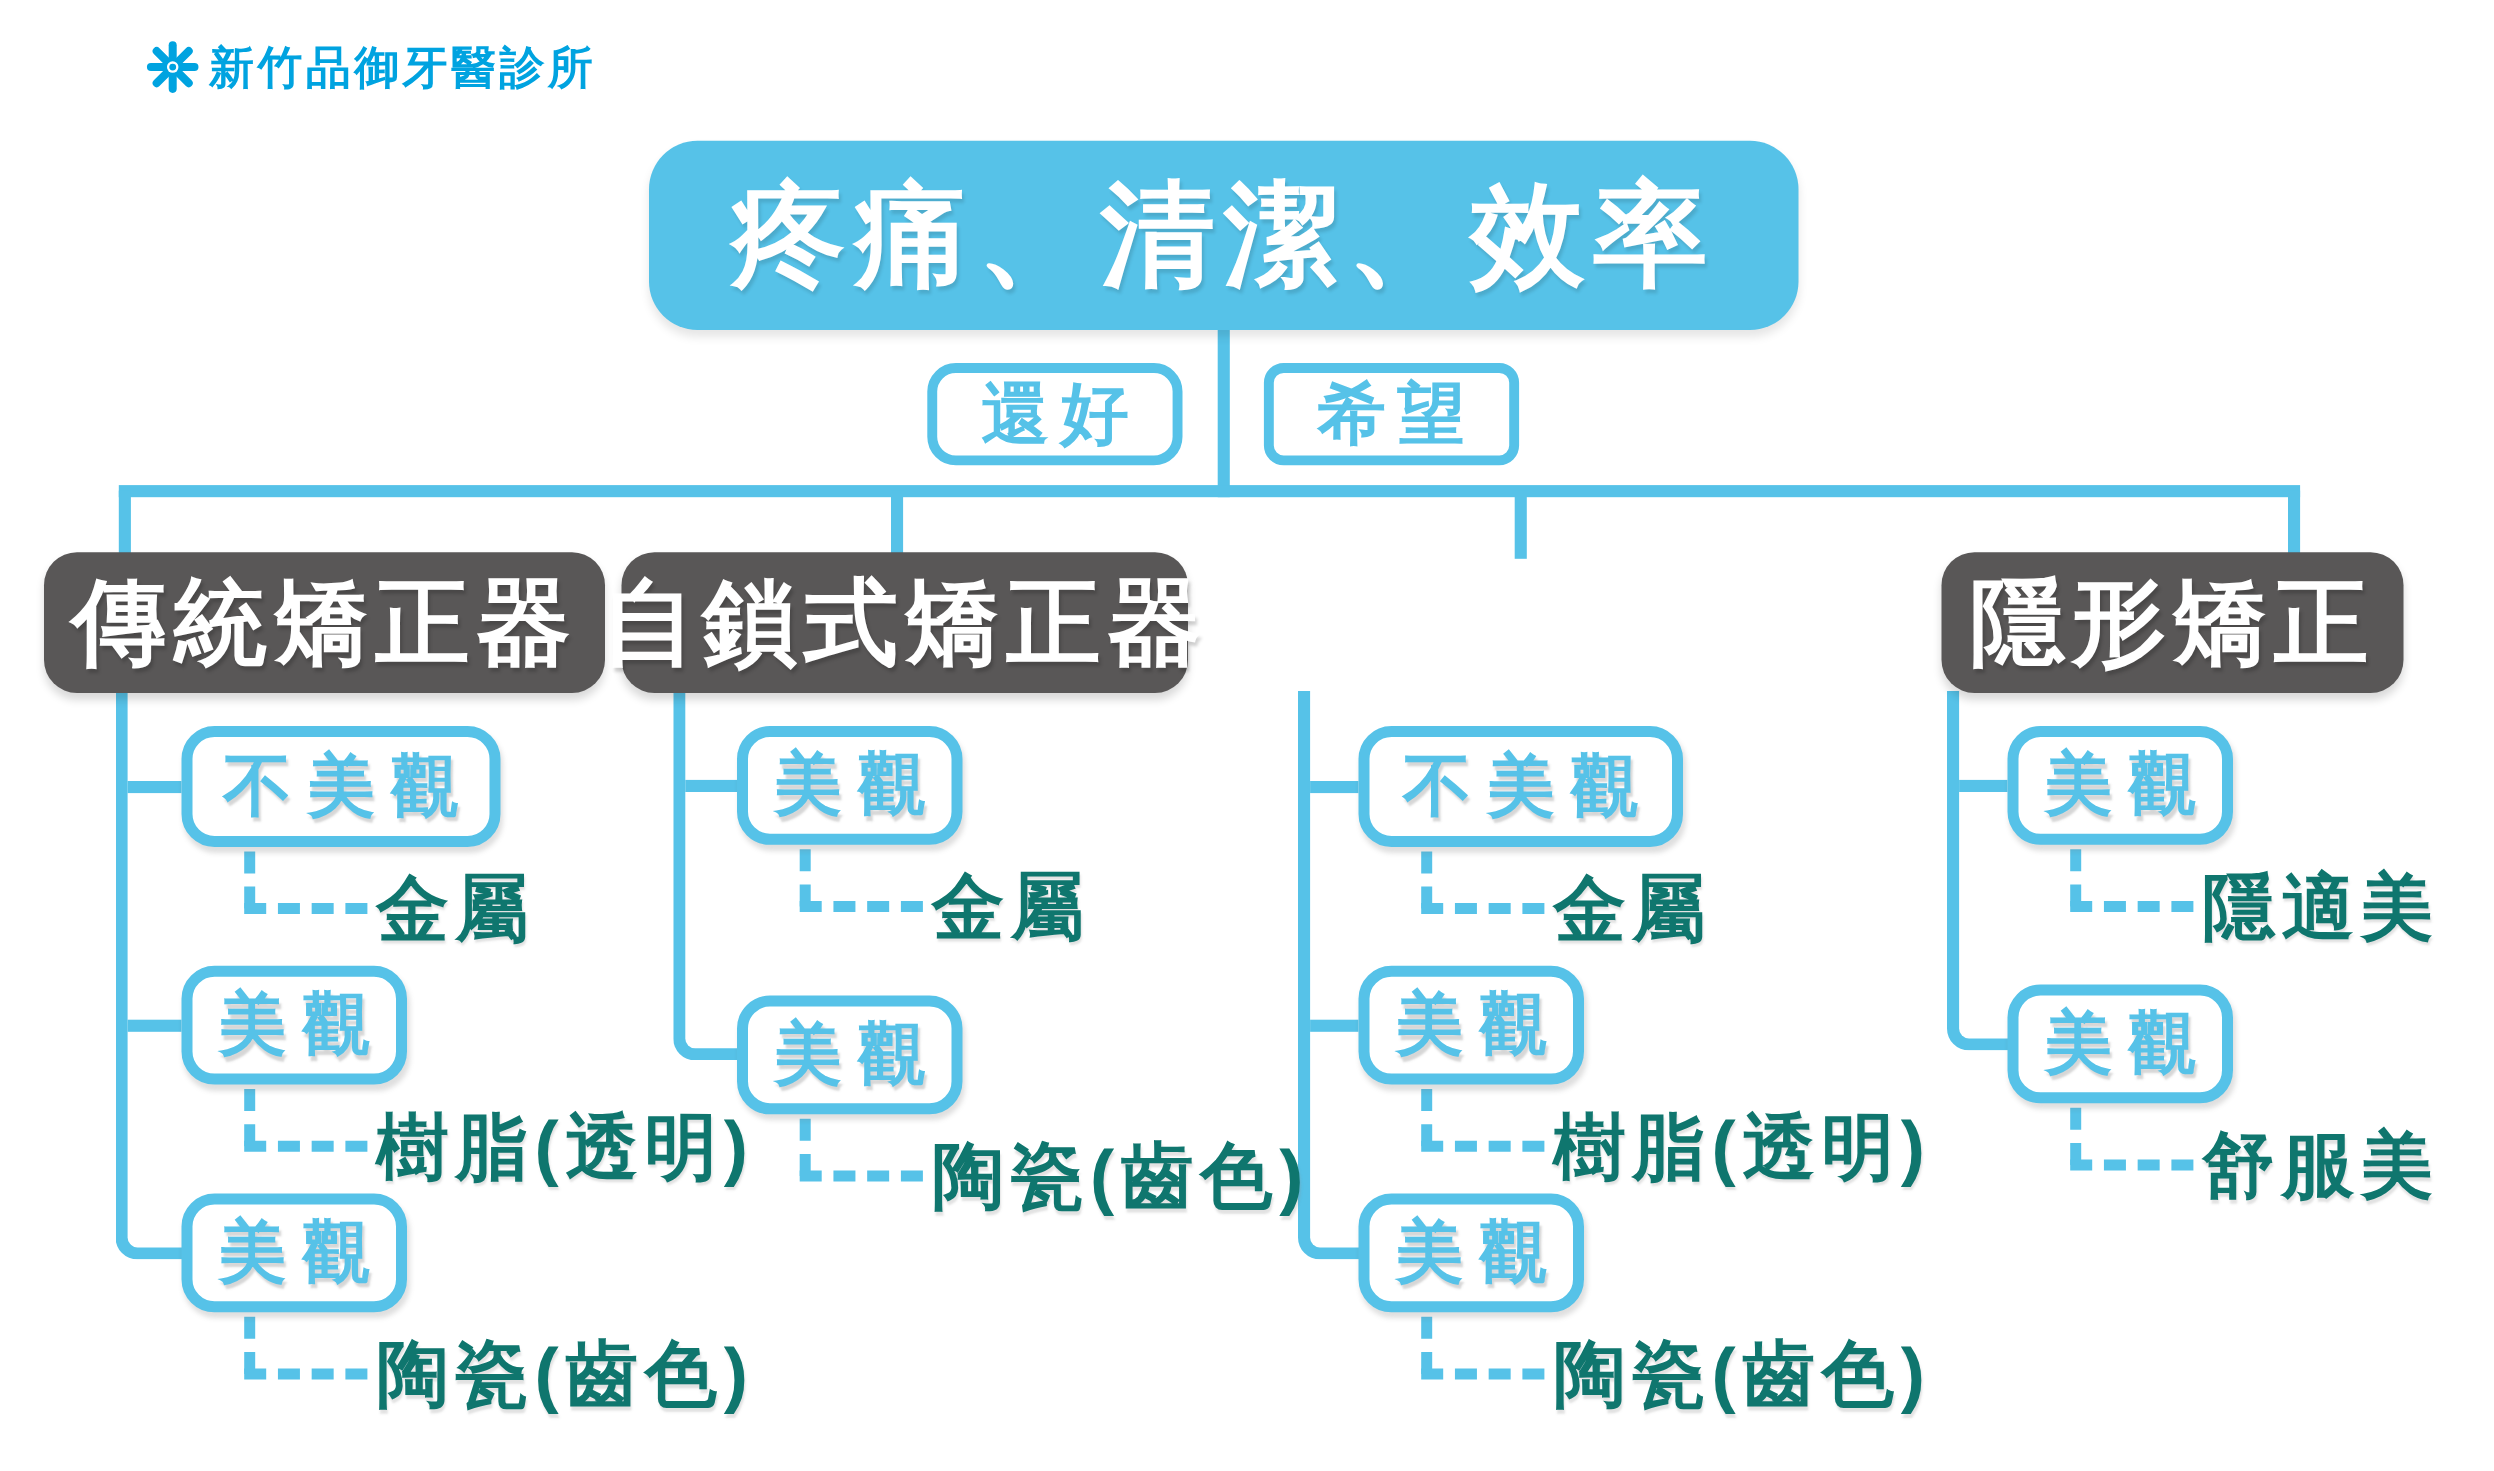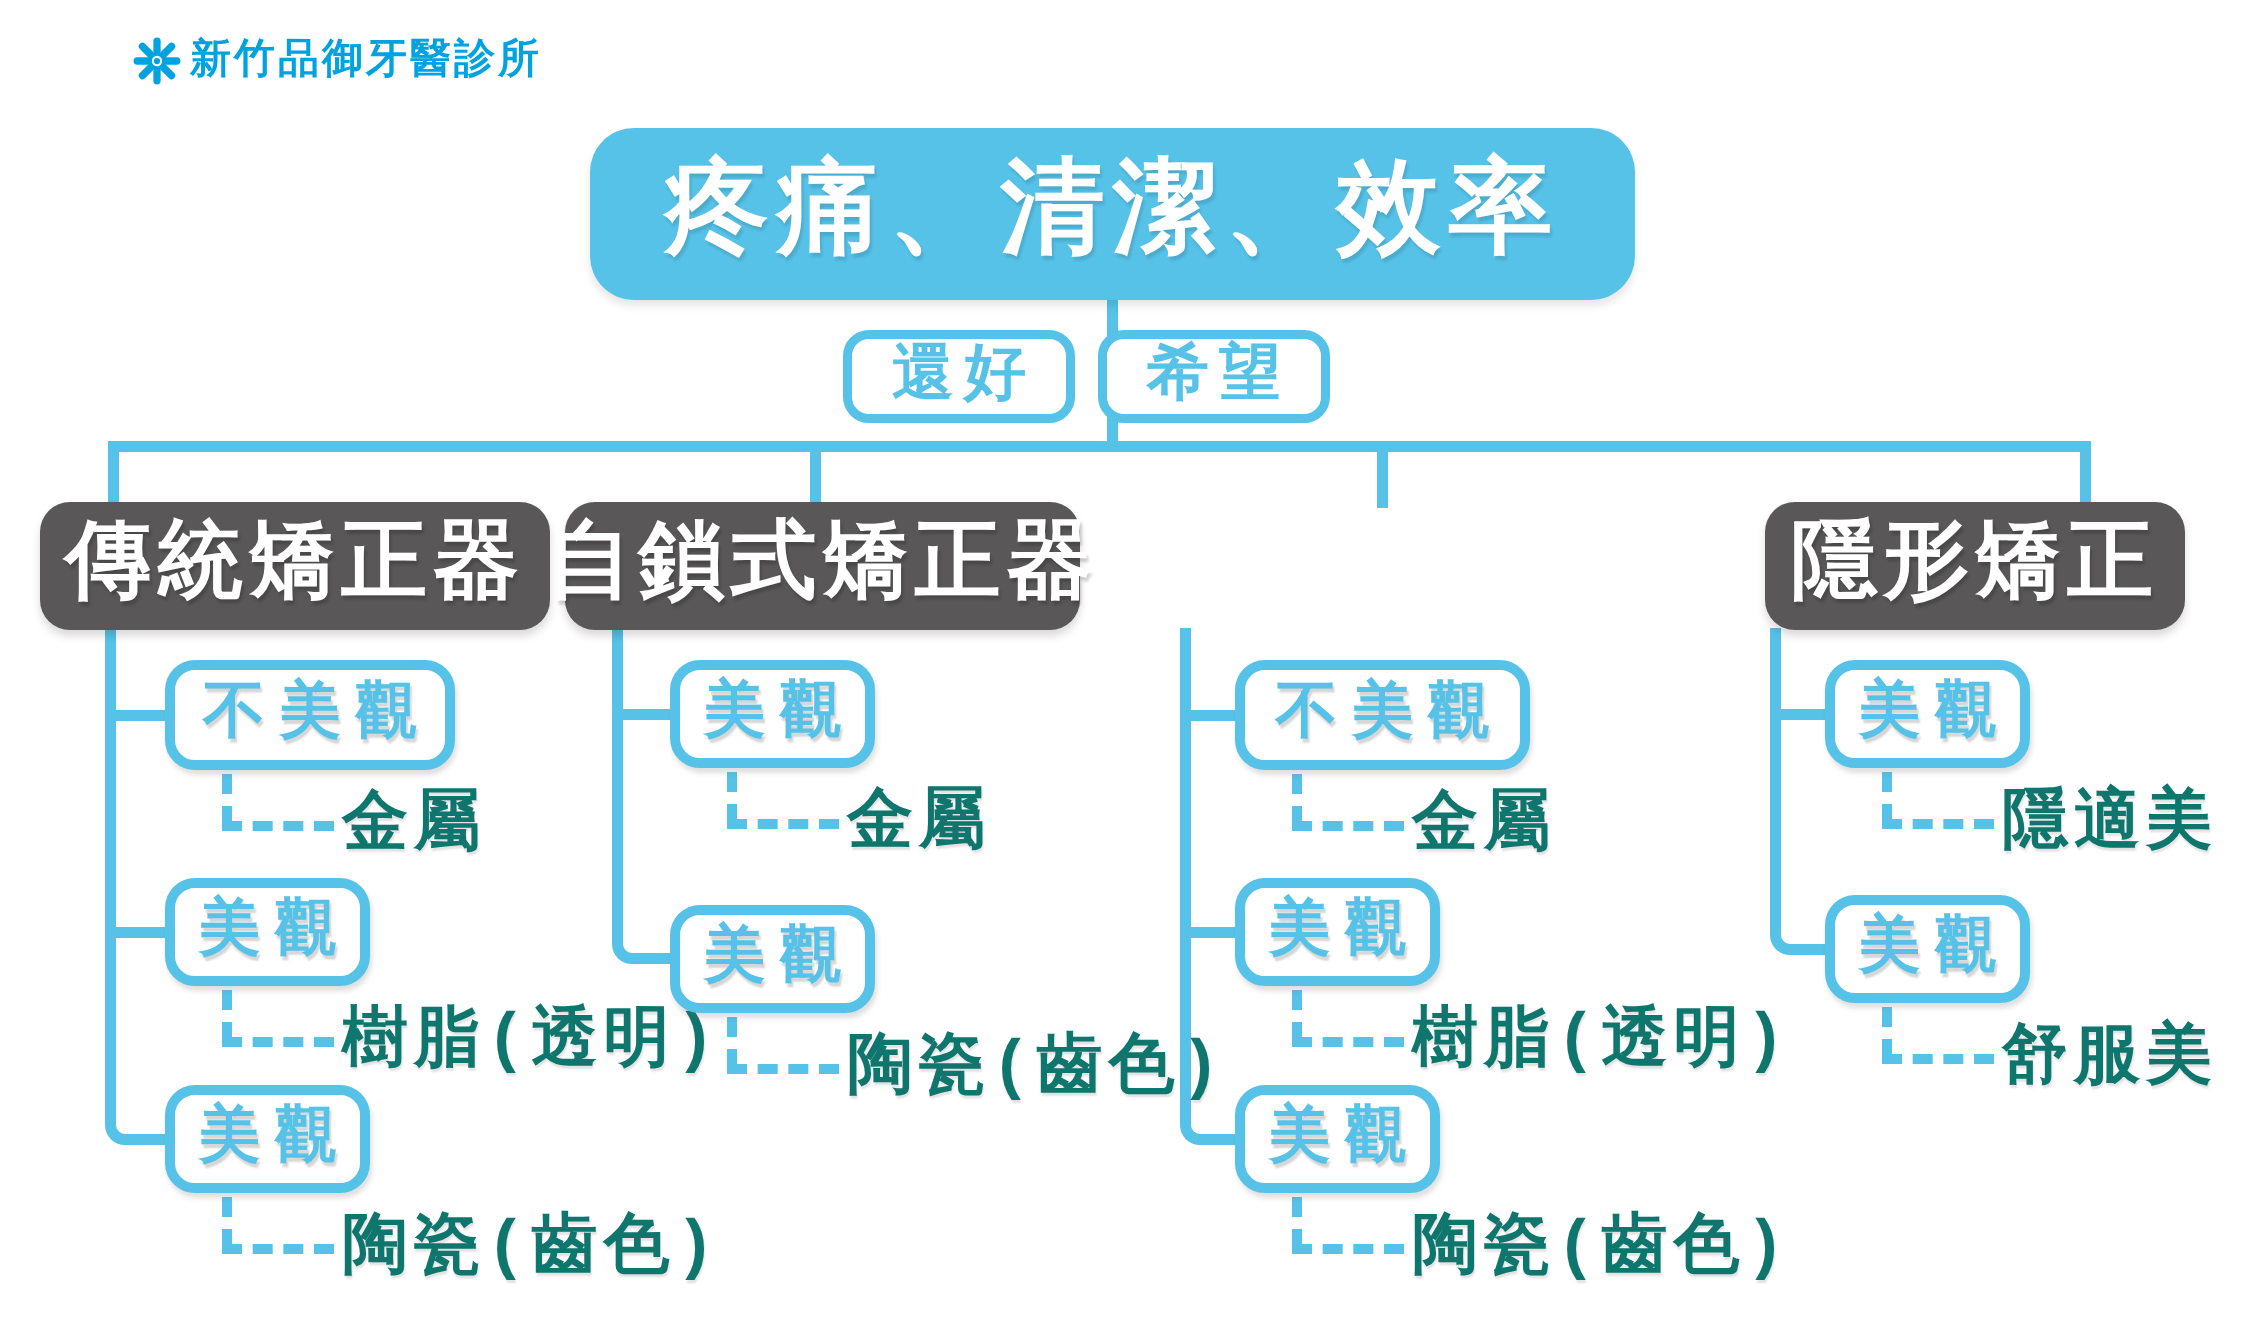--- a/index.html
+++ b/index.html
@@ -1,18 +1,18 @@
 <!DOCTYPE html>
 <html><head>
 <meta charset="utf-8">
 <style>
   html,body{margin:0;padding:0;background:#ffffff;}
   .canvas{
     position:relative;width:2267px;height:1337px;overflow:hidden;background:#ffffff;
-    font-family:Liberation Mono, monospace;
+    font-family:Liberation Sans, sans-serif;
   }
   
   .logo{position:absolute;left:132px;top:36px;display:flex;align-items:center;gap:8px;}
   .logo-text{font-size:41px;font-weight:bold;color:#00A3E0;letter-spacing:3px;line-height:1;}
   
   .title-box{
     position:absolute;left:590px;top:128px;width:1045px;height:172px;
     background:#56C2E8;border-radius:44px;display:flex;align-items:center;justify-content:center;
     box-shadow:0 6px 9px rgba(0,0,0,0.10);z-index:2;
   }
@@ -21,21 +21,21 @@
     text-shadow:2px 4px 3px rgba(0,0,0,0.12);white-space:nowrap;
   }
   
   .feel{
     position:absolute;top:330px;width:232px;height:93px;background:#ffffff;
     border:9px solid #56C2E8;border-radius:26px;display:flex;align-items:center;justify-content:center;
     z-index:2;box-sizing:border-box;
   }
   .feel span{color:#56C2E8;font-size:62px;font-weight:bold;letter-spacing:10px;line-height:1;text-indent:10px;}
   .feel.f0{left:843px;}
-  .feel.f1{left:1098px;}
+  .feel.f1{left:1149px;border-radius:18px;}
   
   .hline,.vline{position:absolute;background:#56C2E8;z-index:1;}
   .v-title{left:1107px;top:298px;width:11px;height:154px;}
   .h-main{left:108px;top:441px;width:1983px;height:11px;}
   .d1{left:108px;top:446px;width:11px;height:62px;}
   .d2{left:810px;top:446px;width:11px;height:62px;}
   .d3{left:1377px;top:446px;width:11px;height:62px;}
   .d4{left:2080px;top:446px;width:11px;height:62px;}
   
   .elbow{position:absolute;border-left:11px solid #56C2E8;border-bottom:11px solid #56C2E8;

